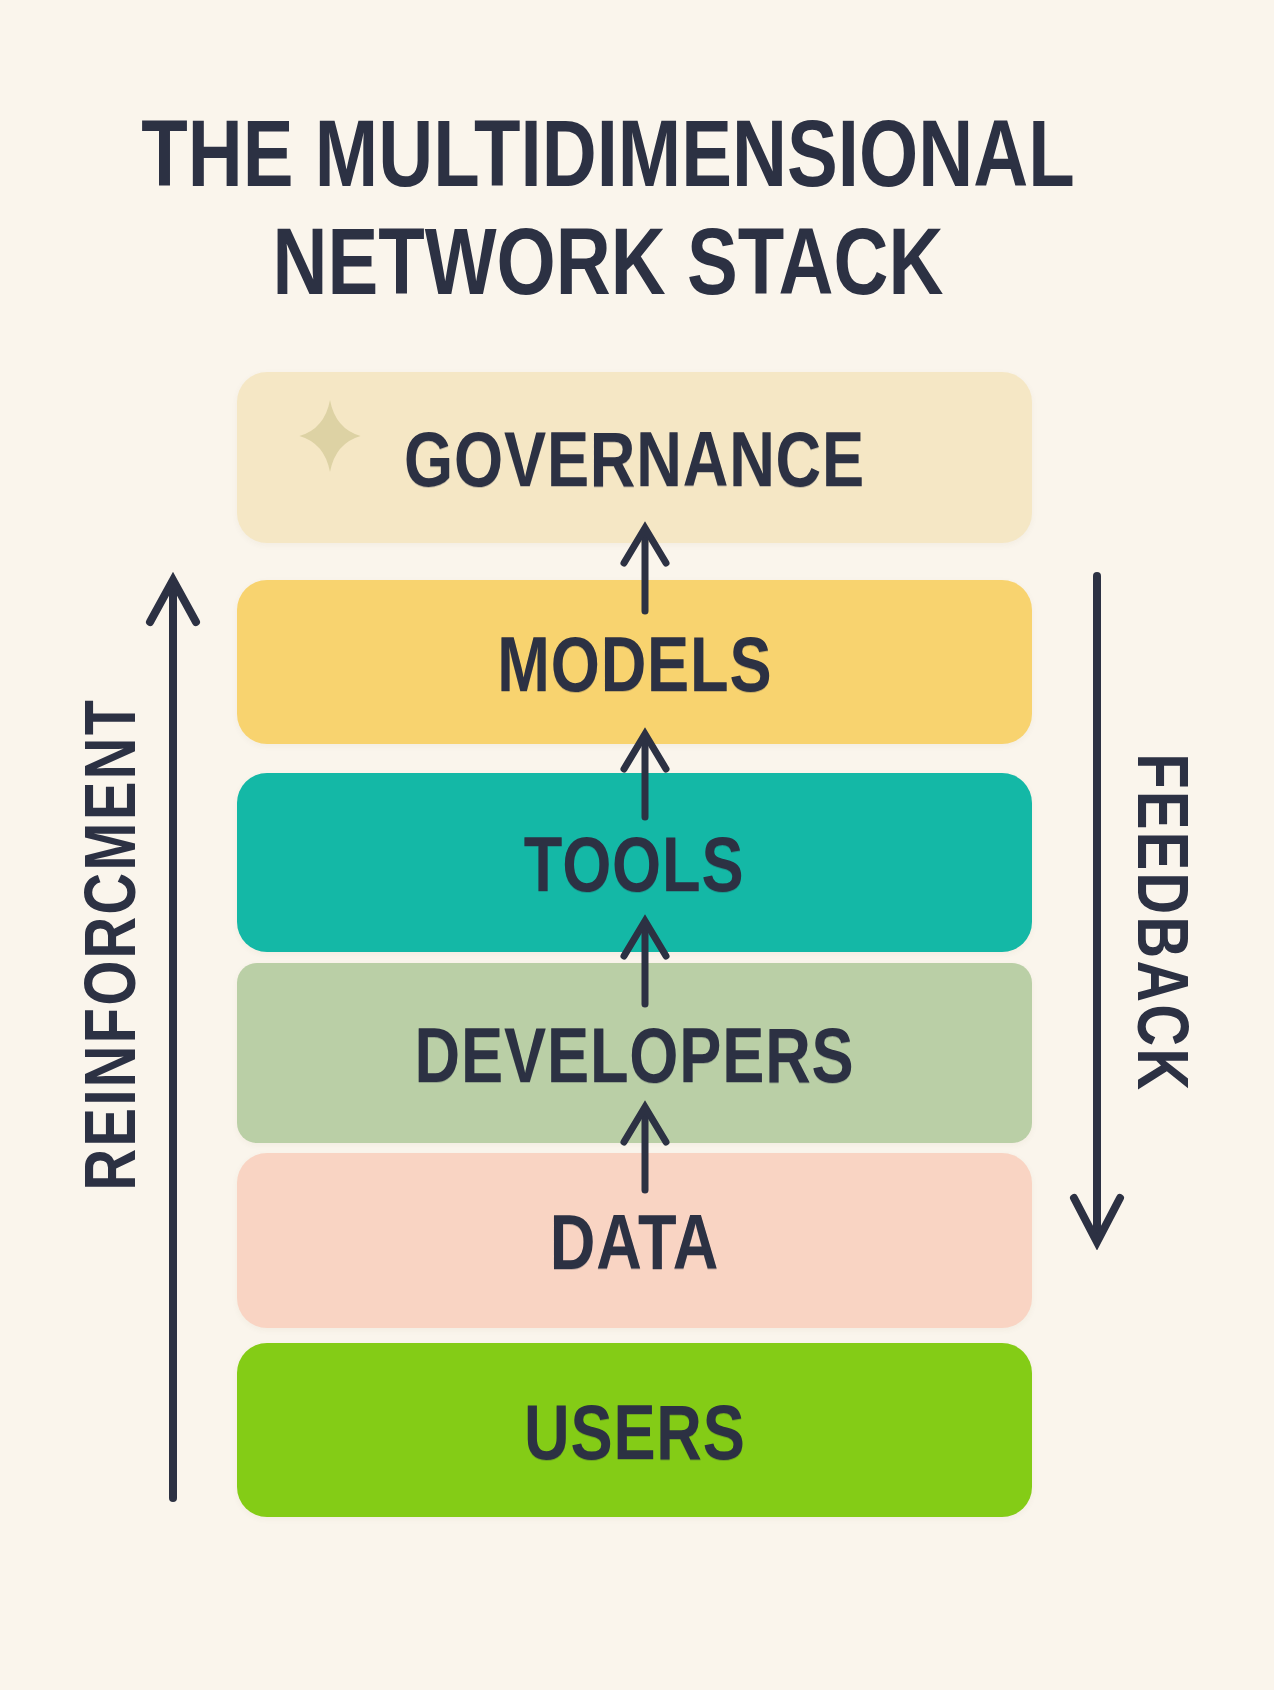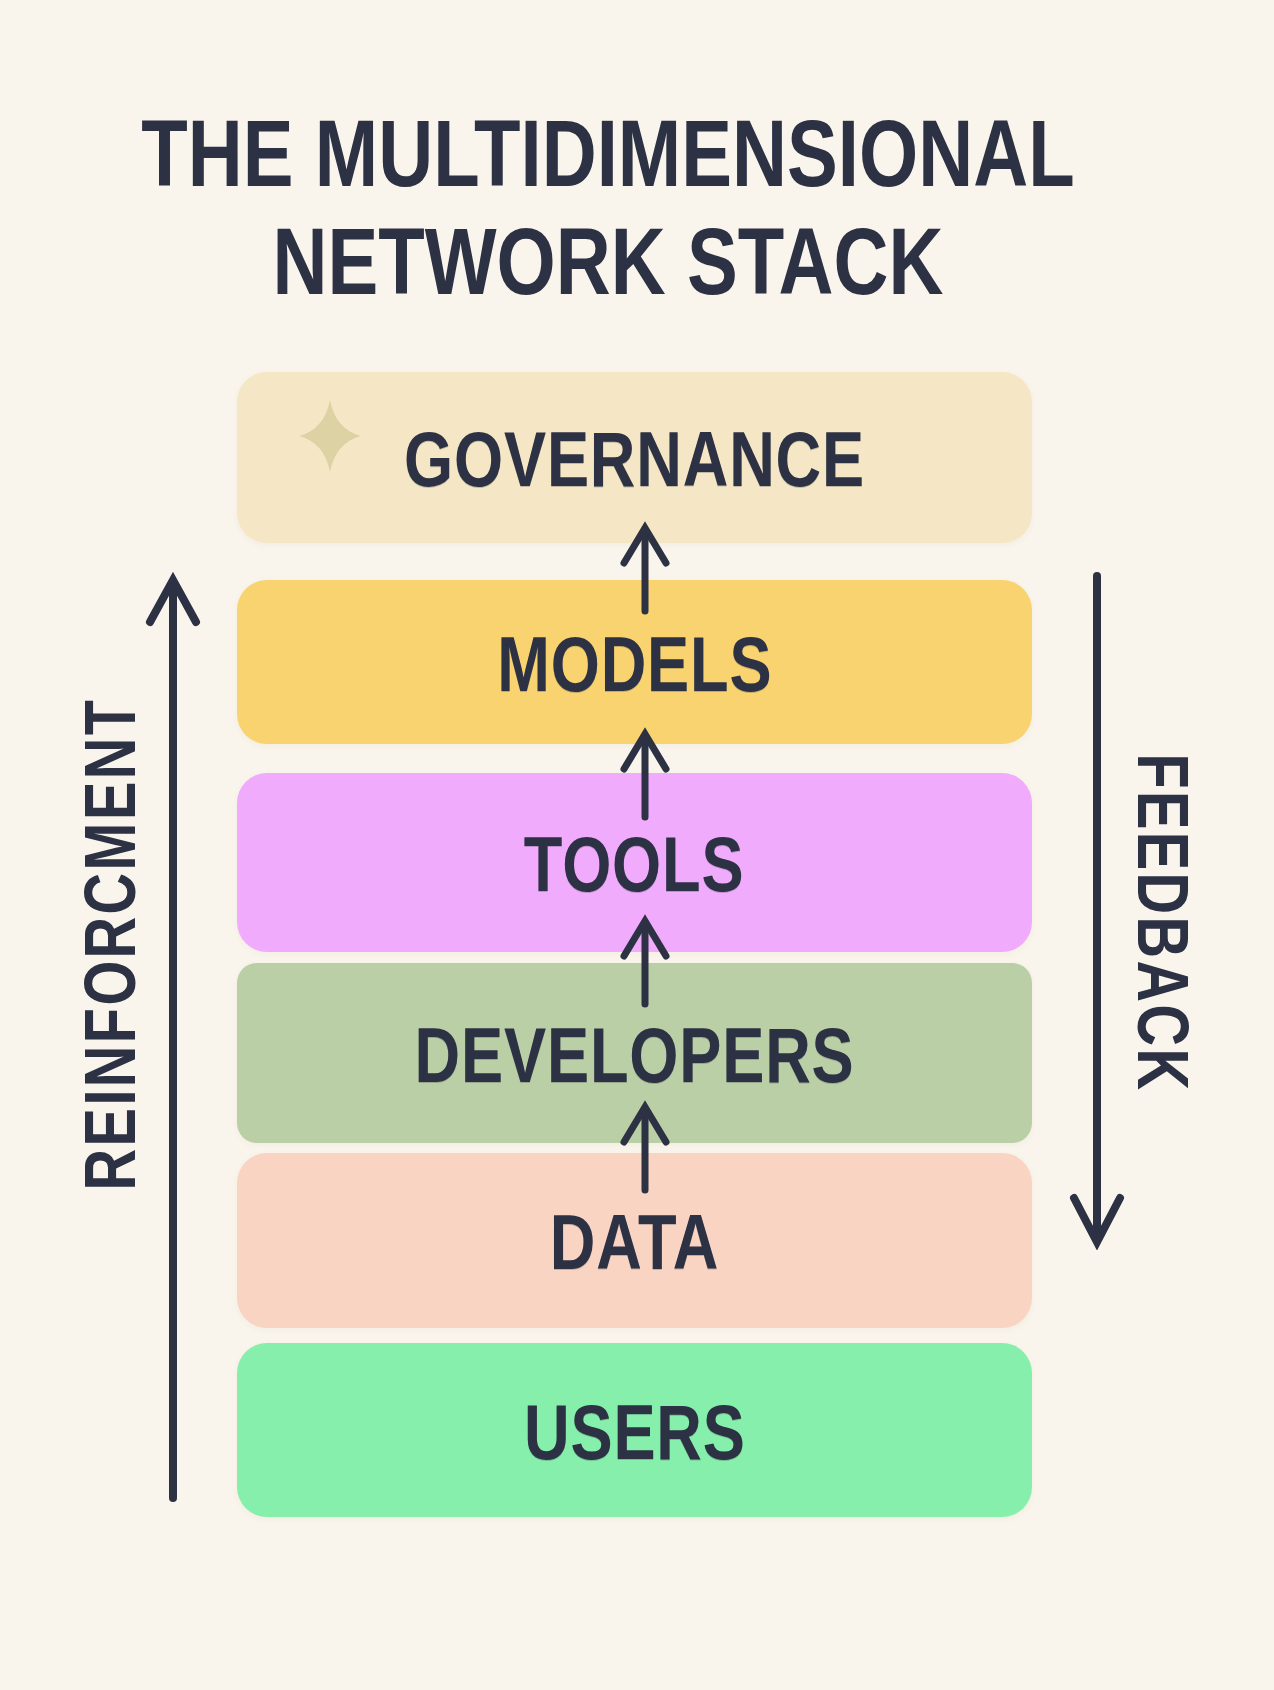--- a/index.html
+++ b/index.html
@@ -71,30 +71,30 @@
 <div class="canvas">
 
   <h1 class="title"><span>THE MULTIDIMENSIONAL</span><br><span>NETWORK STACK</span></h1>
 
   <div class="layer layer-governance" style="background: rgb(245, 231, 197);">
     <span class="layer-label">GOVERNANCE</span>
   </div>
   <div class="layer layer-models" style="background: rgb(248, 211, 111);">
     <span class="layer-label">MODELS</span>
   </div>
-  <div class="layer layer-tools" style="background: #f0abfc;">
+  <div class="layer layer-tools" style="background: #14b8a6;">
     <span class="layer-label">TOOLS</span>
   </div>
   <div class="layer layer-developers" style="background: rgb(186, 207, 166); border-radius: 20px;">
     <span class="layer-label">DEVELOPERS</span>
   </div>
   <div class="layer layer-data" style="background: rgb(249, 212, 195);">
     <span class="layer-label">DATA</span>
   </div>
-  <div class="layer layer-users" style="background: #86efac;">
+  <div class="layer layer-users" style="background: #84cc16;">
     <span class="layer-label">USERS</span>
   </div>
 
   <svg class="sparkle" viewBox="-40 -44 80 88" aria-hidden="true">
     <path d="M0,-40 Q6,-8 34,0 Q6,8 0,40 Q-6,8 -34,0 Q-6,-8 0,-40 Z" fill="#ddd2a4"></path>
   </svg>
 
   <svg class="gap-arrow a1" viewBox="0 0 58 96" aria-hidden="true">
     <path class="ink" stroke-width="7" d="M29 12 L29 92"></path>
       <path class="ink" stroke-width="7" d="M8 44 L29 9 L50 44"></path>

